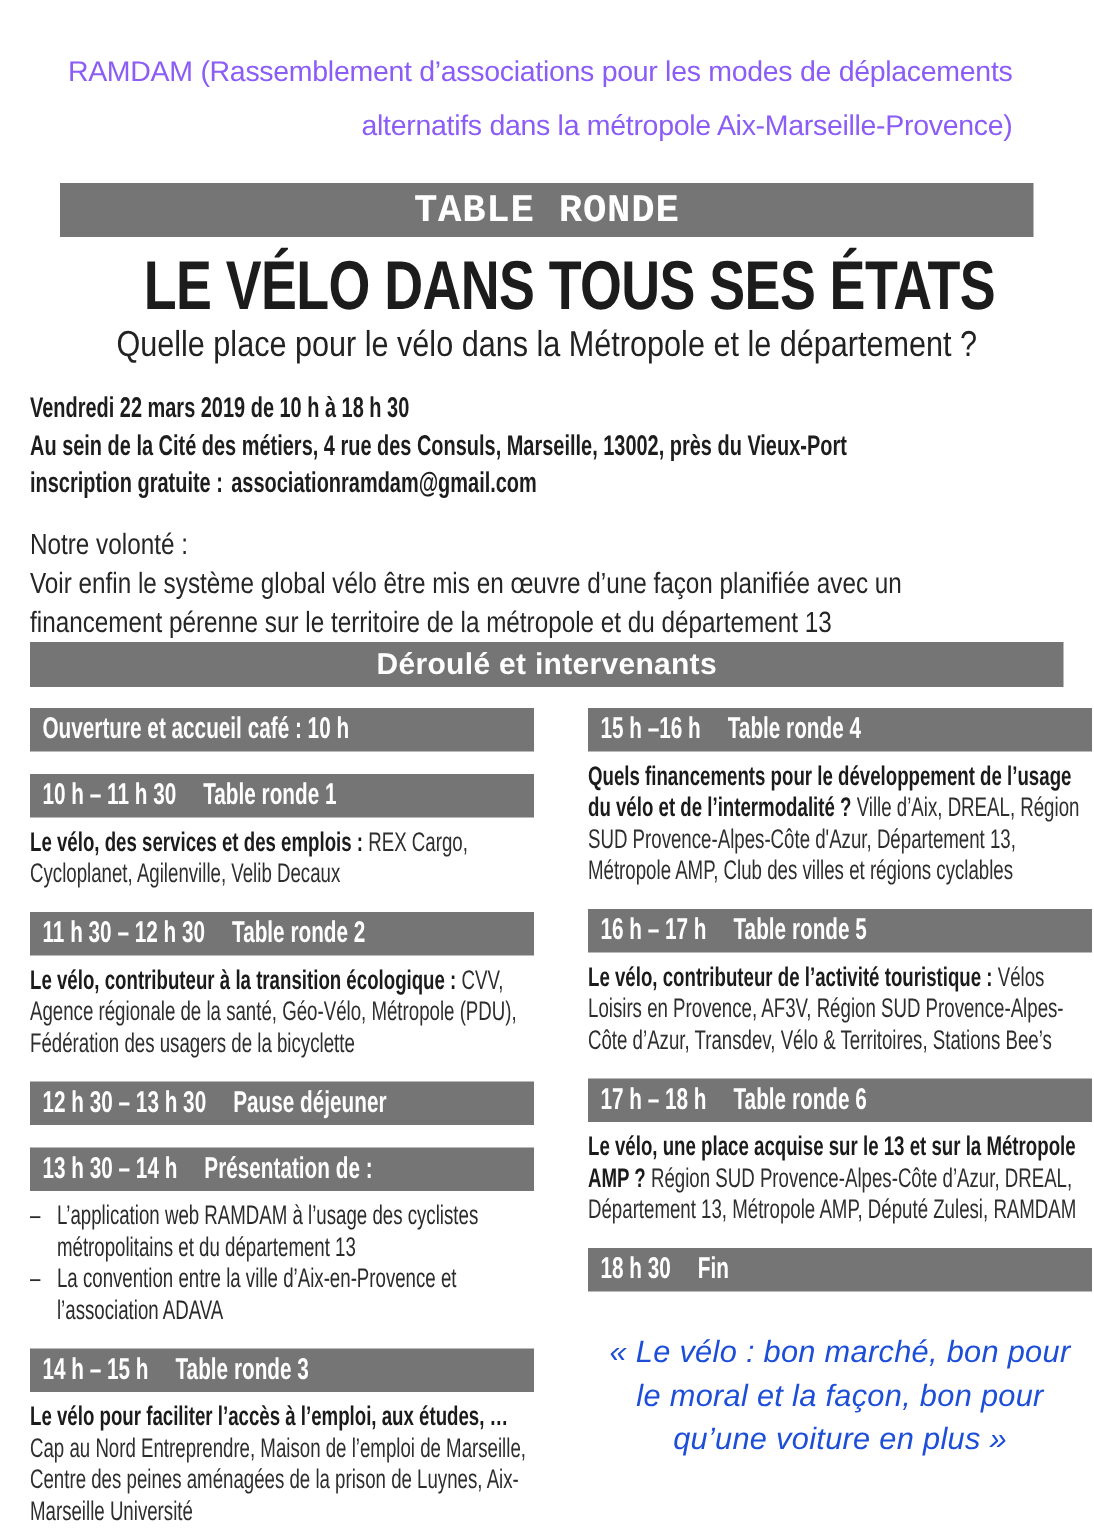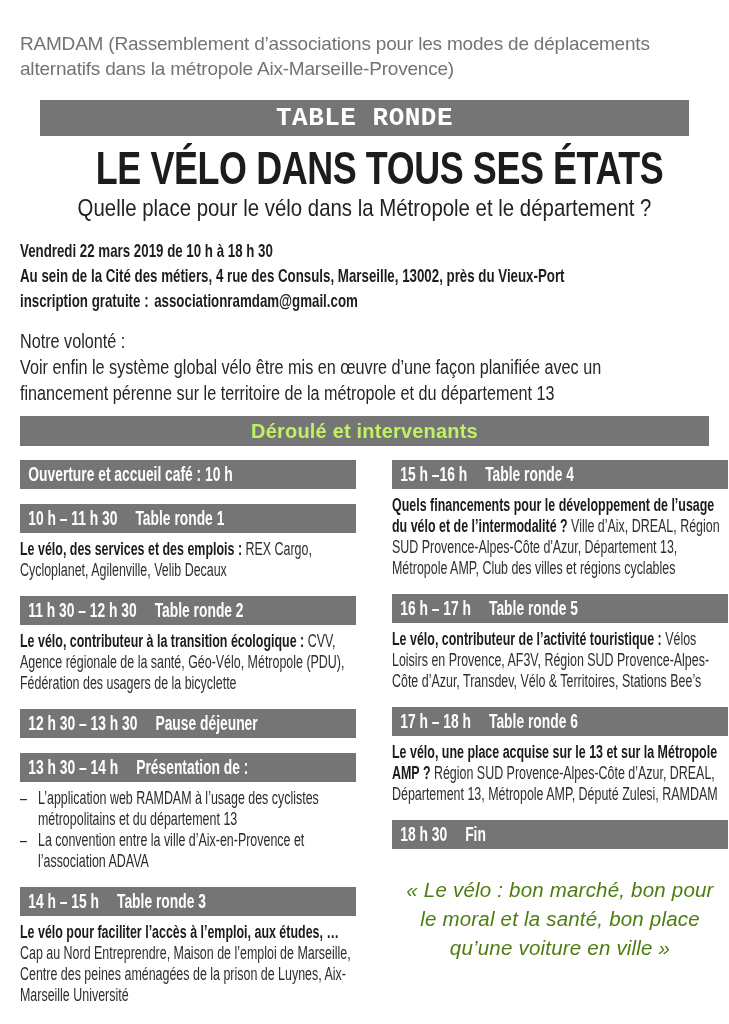--- a/index.html
+++ b/index.html
@@ -2,21 +2,21 @@
 <html lang="fr"><head>
 <meta charset="utf-8">
 <style>
   html,body{margin:0;padding:0;}
   body{
     width:729px;height:1024px;box-sizing:border-box;
     padding:12px 20px;background:#ffffff;overflow:hidden;
     font-family:"Liberation Sans",sans-serif;color:#2b2b2b;
   }
   
-  .intro{font-size:19px;line-height:25px;max-width:655px;color:#737373;letter-spacing:-0.2px;}
+  .intro{font-size:19px;line-height:36px;max-width:655px;color:#8b5cf6;letter-spacing:-0.2px;text-align:right;}
   .banner-lg{
     margin:12px 20px 0 20px;height:36px;background:#757575;color:#fff;
     display:flex;align-items:center;justify-content:center;
     font-weight:bold;font-size:26px;letter-spacing:0.5px;font-family:Liberation Mono, monospace;
   }
   .title{
     margin-top:6px;width:100%;font-weight:bold;font-size:46px;line-height:52px;
     text-align:center;white-space:nowrap;color:#1c1c1c;letter-spacing:-0.5px;
     transform:scaleX(0.78);transform-origin:50% 50%;
   }
@@ -29,21 +29,21 @@
     margin-top:16px;font-weight:bold;font-size:19px;line-height:25px;color:#1d1d1d;
     white-space:nowrap;transform:scaleX(0.70);transform-origin:0 0;
   }
   .event-info .email{margin-left:8px;}
   
   .mission{
     margin-top:15px;width:745px;font-size:19.5px;line-height:26px;color:#262626;
     transform:scaleX(0.83);transform-origin:0 0;
   }
   .banner-full{
-    margin-top:10px;height:30px;background:#757575;color:#bef264;
+    margin-top:0;height:30px;background:#757575;color:#ffffff;
     display:flex;align-items:center;justify-content:center;
     font-weight:bold;font-size:20px;letter-spacing:0.2px;
   }
   
   .cols{display:flex;margin-top:14px;gap:19px;}
   .col{width:336px;flex:none;}
   .col + .col{margin-left:17px;}
   .sq{width:486px;transform:scaleX(0.6914);transform-origin:0 0;}
   .item{margin-bottom:15px;}
   .sbanner{
@@ -52,21 +52,21 @@
   }
   .slabel{margin-left:26px;}
   .body{margin:6px 0 0 0;font-size:18px;line-height:21px;color:#2e2e2e;}
   .b{font-weight:bold;color:#1b1b1b;}
   .dlist{margin-top:6px;font-size:18px;line-height:21px;}
   .ditem{display:flex;}
   .dash{width:26px;flex:none;}
   
   .quote{
     margin-top:26px;font-style:italic;font-size:20.5px;line-height:29px;
-    text-align:center;color:#4d7c0f;letter-spacing:0.2px;
+    text-align:center;color:#1d4ed8;letter-spacing:0.2px;
   }
 </style>
 </head>
 <body>
 
 <p class="intro"><span>RAMDAM</span> <span>(Rassemblement d’associations pour les modes de déplacements alternatifs dans la métropole Aix-Marseille-Provence)</span></p>
 
 <div class="banner-lg">
   <span>TABLE RONDE</span>
 </div>
@@ -182,18 +182,18 @@
         <div class="sbanner">
           <span class="stime">18 h 30</span>
           <span class="slabel">Fin</span>
         </div>
       </div>
 
     </div>
 
     <div class="quote">
       <div>« Le vélo : bon marché, bon pour</div>
-      <div>le moral et la santé, bon place</div>
-      <div>qu’une voiture en ville »</div>
+      <div>le moral et la façon, bon pour</div>
+      <div>qu’une voiture en plus »</div>
     </div>
   </div>
 
 </div>
 
 </body></html>

